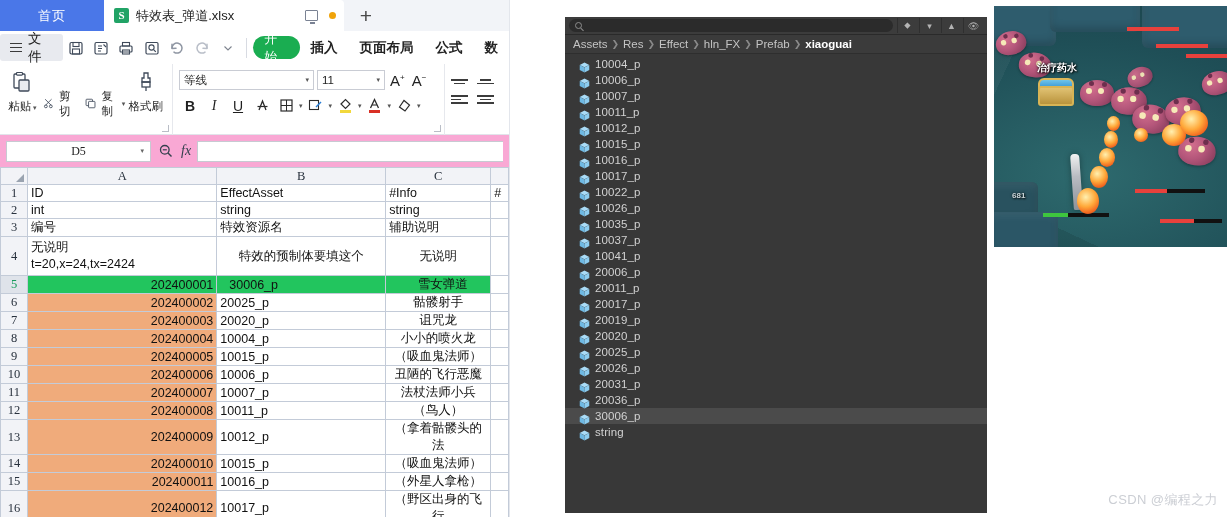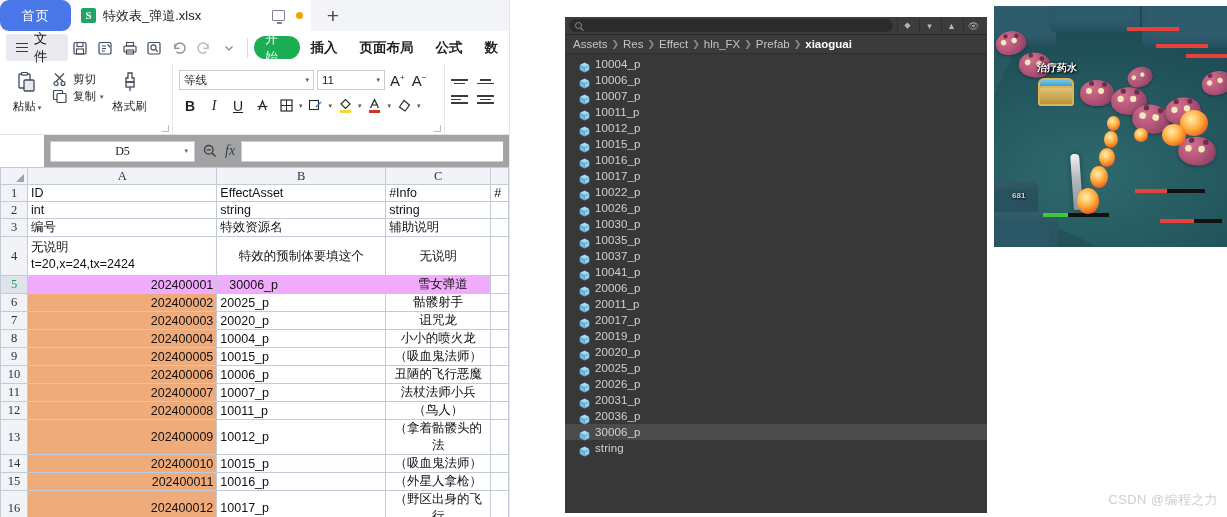--- a/index.html
+++ b/index.html
@@ -16,23 +16,23 @@
     position: absolute; left:0; top:0; width:510px; height:517px;
     background:#ffffff; overflow:hidden;
     border-right:1px solid #e3e6ec;
   }
   
   .tabstrip {
     height:31px; background:#f2f4f8; display:flex; align-items:flex-end;
     position:relative;
   }
   .home-tab {
-    width:71px; height:31px; background:#4a77e8; color:#fff;
+    width:104px; height:31px; background:#4a77e8; color:#fff;
     display:flex; align-items:center; justify-content:center;
-    font-size:13px; letter-spacing:1px;border-radius:9px;
+    font-size:13px; letter-spacing:1px;
   }
   .doc-tab {
     height:31px; background:#ffffff; display:flex; align-items:center;
     padding:0 8px 0 10px; min-width:240px; position:relative;
     border-top-right-radius:4px;
   }
   .xls-ico {
     width:15px; height:15px; background:#21a366; border-radius:2px;
     color:#fff; font-size:11px; font-weight:bold; line-height:15px;
     text-align:center; margin-right:7px; font-family:"Liberation Serif",serif;
@@ -42,21 +42,21 @@
   .monitor-ico { width:13px; height:11px; border:1.4px solid #7a8293; border-radius:1px; position:relative;}
   .monitor-ico:after{content:"";position:absolute;left:4px;bottom:-4px;width:5px;height:2.5px;background:#7a8293;}
   .dot-ico { width:7px; height:7px; border-radius:50%; background:#f0a30a; }
   .plus-tab { width:44px; height:31px; display:flex; align-items:center; justify-content:center;
               font-size:21px; color:#4a4a4a; font-weight:300; }
   .tabstrip-rest { flex:1; height:31px; background:#f2f4f8; }
 
   
   .menurow {
     height:33px; background:#ffffff; display:flex; align-items:center;
-    padding-left:6px; gap:0;
+    gap:0;
   }
   .filebtn {
     display:flex;align-items:center;gap:6px; background:#e8eaef;
     height:27px; padding:0 10px; border-radius:3px; font-size:13.5px; color:#1f1f1f;
   }
   .hamb { display:inline-block; width:13px; }
   .hamb i { display:block; height:1.6px; background:#3b3b3b; margin:2.6px 0; }
   .qicon { width:25px; height:25px; margin:0 1px; position:relative; display:flex;align-items:center;justify-content:center;}
   .qicon svg { display:block; }
   .vsep { width:1px; height:20px; background:#d8dbe2; margin:0 6px; }
@@ -70,21 +70,21 @@
   .ribbon {
     height:71px; background:#ffffff; display:flex; align-items:flex-start;
     border-bottom:1px solid #e1e4ea; position:relative;
   }
   .rgroup { position:relative; height:71px; padding:4px 6px 0 6px; display:flex; }
   .rgroup + .rgroup { border-left:1px solid #e6e8ed; }
   .corner { position:absolute; right:3px; bottom:3px; width:7px;height:7px;
             border-right:1px solid #b9bdc6; border-bottom:1px solid #b9bdc6; }
   .bigbtn { width:42px; display:flex; flex-direction:column; align-items:center; padding-top:3px;}
   .bigbtn .lbl { font-size:11.5px; color:#1f1f1f; margin-top:2px; white-space:nowrap;}
-  .smallcol { display:flex; flex-direction:column; gap:2px; padding-top:4px;}
+  .smallcol { display:flex; justify-content:center; gap:10px; padding-top:4px;}
   .smallrow { display:flex; align-items:center; gap:4px; font-size:11.5px; color:#1f1f1f;}
   .caret { font-size:7px; color:#555; }
   .fontrow { display:flex; align-items:center; gap:3px; margin-bottom:5px;}
   .fbox {
     border:1px solid #c9ccd4; height:20px; background:#fff; display:flex; align-items:center;
     font-size:11.5px; color:#1f1f1f; padding:0 4px; justify-content:space-between;
   }
   .fbox.name { width:135px; }
   .fbox.size { width:68px; }
   .aplus { font-size:15px; color:#232323; padding:0 2px; }
@@ -93,21 +93,21 @@
           font-size:14px; color:#1f1f1f; }
   .sbtn.b{font-weight:bold;} .sbtn.i{font-style:italic;font-family:"Liberation Serif",serif;}
   .sbtn.u{text-decoration:underline;}
   .alignbox { display:flex; flex-direction:column; gap:5px; padding-top:7px; }
   .alignrow { display:flex; gap:9px; }
   .algico { width:17px; height:13px; display:flex;flex-direction:column;justify-content:center;gap:2px;}
   .algico i { display:block; height:1.5px; background:#3c3c3c; }
 
   
   .formulabar {
-    height:32px; background:#a3a3a3; display:flex; align-items:center; padding:0 6px; gap:6px;margin-left:44px;
+    height:32px; background:#f9a8d4; display:flex; align-items:center; padding:0 6px; gap:6px;
   }
   .namebox {
     width:145px; height:21px; background:#fff; border:1px solid #c7cad2;
     display:flex; align-items:center; justify-content:center; position:relative;
     font-size:12px; color:#222; font-family:"Liberation Serif", serif;
   }
   .namebox .nb-caret { position:absolute; right:6px; font-size:7px; color:#666; }
   .fx-zoom { width:18px;height:18px; display:flex;align-items:center;justify-content:center; }
   .fxlabel { font-family:"Liberation Serif", serif; font-style:italic; font-size:14px; color:#33404d; }
   .fbar-input { flex:1; height:21px; background:#fff; border:1px solid #c7cad2; border-right:none; }
@@ -132,21 +132,21 @@
   .rowhead.sel { color:#169c5b; background:#dfe3ea; }
   td.c { vertical-align:middle; padding:0 3px; color:#111; }
   td.cA { width:195px; text-align:right; }
   td.cB { width:176px; text-align:left; }
   td.cC { width:110px; text-align:center; }
   td.cD { width:18px; text-align:left; overflow:hidden; }
   td.leftal { text-align:left; }
   tr.hrow td { height:17px; }
   tr.r4 td { height:39px; }
   tr.data td { height:17px; }
-  tr.fill td.cA, tr.fill td.cB, tr.fill td.cC { background:#f0abfc;padding-left:12px; }
+  tr.fill td.cA, tr.fill td.cB, tr.fill td.cC { background:#22c55e;padding-left:12px; }
   tr.fill2 td.cA { background:#f0ab7b; }
   .multiline { display:flex; flex-direction:column; justify-content:center; line-height:1.35; }
   .selbox {
     position:absolute; border:2px solid #21a366; pointer-events:none;
   }
 
   
   #unity {
     position:absolute; left:565px; top:17px; width:422px; height:496px;
     background:#383838; overflow:hidden;
@@ -727,28 +727,20 @@
               <path d="M11.2 3.4 L6 6.0 L6 11.4 L11.2 8.8 Z" fill="#8dcdf0"></path>
             </svg></span>
           <span class="u-label">10026_p</span>
         </div>
         <div class="u-item">
           <span class="cube"><svg width="11" height="11" viewBox="0 0 12 12">
               <path d="M6 0.6 L11.2 3.2 L6 5.8 L0.8 3.2 Z" fill="#a9dcf7"></path>
               <path d="M0.8 3.4 L6 6.0 L6 11.4 L0.8 8.8 Z" fill="#6fb9e3"></path>
               <path d="M11.2 3.4 L6 6.0 L6 11.4 L11.2 8.8 Z" fill="#8dcdf0"></path>
             </svg></span>
-          <span class="u-label">10030_p</span>
-        </div>
-        <div class="u-item">
-          <span class="cube"><svg width="11" height="11" viewBox="0 0 12 12">
-              <path d="M6 0.6 L11.2 3.2 L6 5.8 L0.8 3.2 Z" fill="#a9dcf7"></path>
-              <path d="M0.8 3.4 L6 6.0 L6 11.4 L0.8 8.8 Z" fill="#6fb9e3"></path>
-              <path d="M11.2 3.4 L6 6.0 L6 11.4 L11.2 8.8 Z" fill="#8dcdf0"></path>
-            </svg></span>
           <span class="u-label">10035_p</span>
         </div>
         <div class="u-item">
           <span class="cube"><svg width="11" height="11" viewBox="0 0 12 12">
               <path d="M6 0.6 L11.2 3.2 L6 5.8 L0.8 3.2 Z" fill="#a9dcf7"></path>
               <path d="M0.8 3.4 L6 6.0 L6 11.4 L0.8 8.8 Z" fill="#6fb9e3"></path>
               <path d="M11.2 3.4 L6 6.0 L6 11.4 L11.2 8.8 Z" fill="#8dcdf0"></path>
             </svg></span>
           <span class="u-label">10037_p</span>
         </div>

